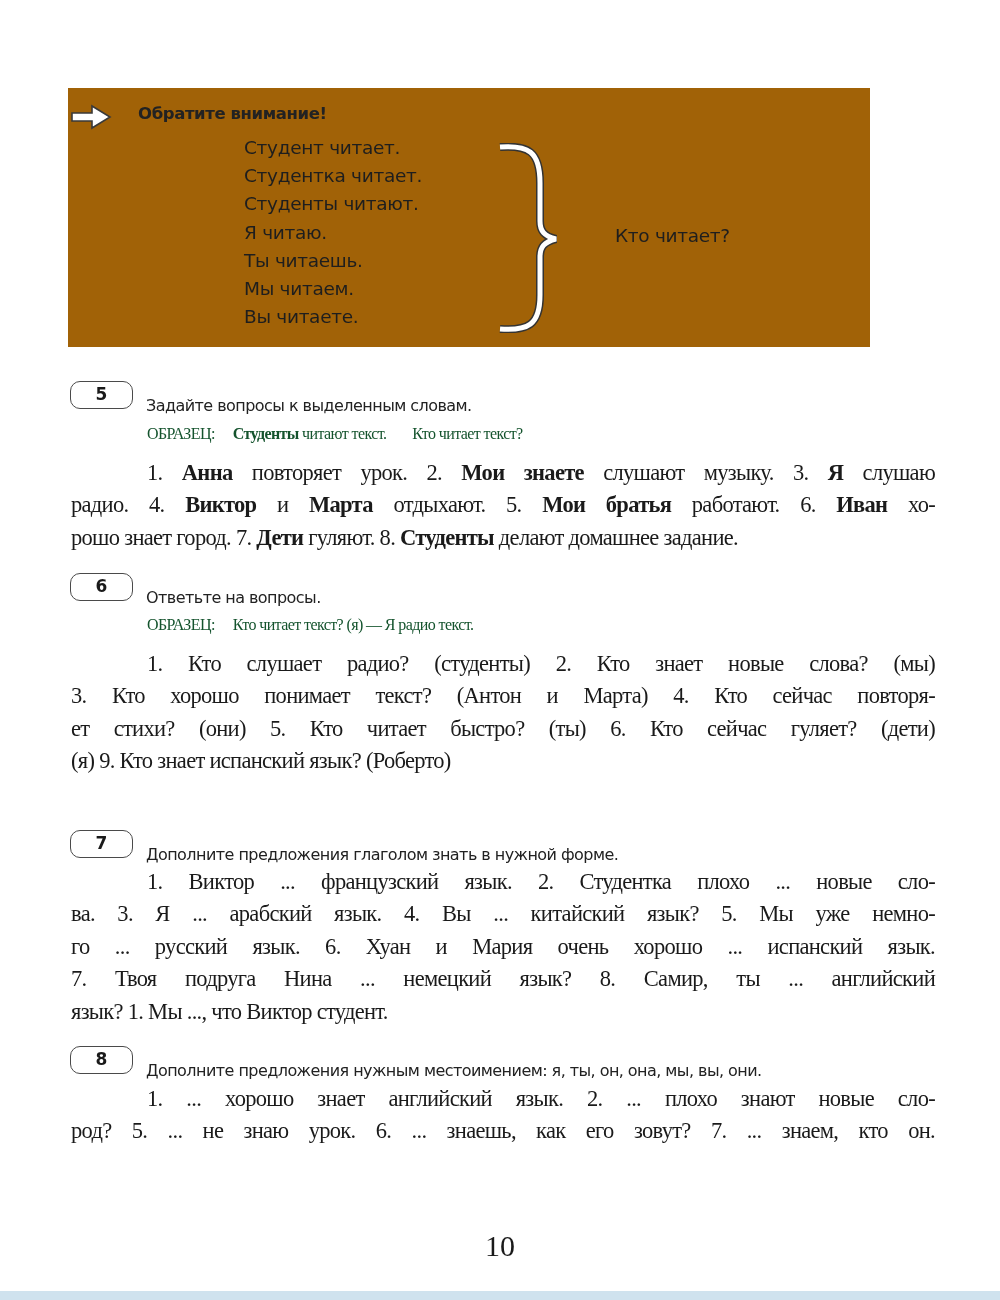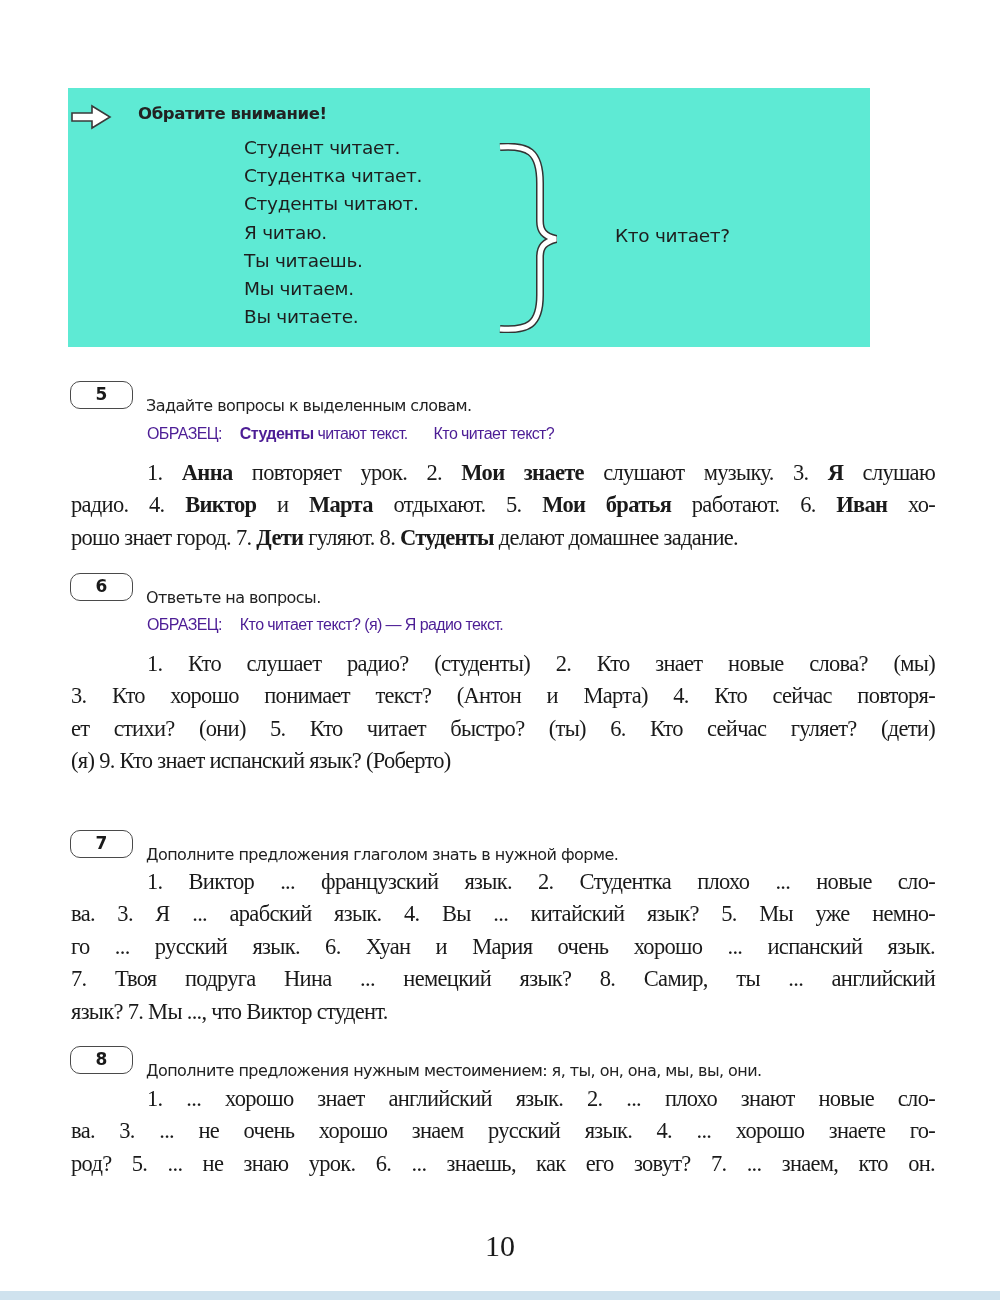--- a/index.html
+++ b/index.html
@@ -1,21 +1,21 @@
 <!DOCTYPE html>
 <html><head>
 <meta charset="utf-8">
 <style>
   * { box-sizing: border-box; margin: 0; padding: 0; }
   html, body { width: 1000px; height: 1300px; background: #ffffff; overflow: hidden; }
   body { position: relative; color: #1a1a1a; }
 
   .note-box {
     position: absolute; left: 68px; top: 88px; width: 802px; height: 259px;
-    background: #5eead4;
+    background: #a16207;
     padding-left: 14px;
   }
   .note-arrow { position: absolute; left: 2px; top: 16px; width: 44px; height: 26px; }
   .note-title {
     position: absolute; left: 70px; top: 16px;
     font-family: "DejaVu Sans", sans-serif; font-weight: bold; font-size: 16.5px;
     letter-spacing: -0.4px; color: #222;
   }
   .note-lines {
     position: absolute; left: 176px; top: 46px;
@@ -36,21 +36,21 @@
     text-align: center; line-height: 25px; color: #1a1a1a; background: #fff;
   }
   .ex-instr {
     position: absolute; left: 76px; top: 3px; white-space: nowrap;
     font-family: "DejaVu Sans", sans-serif; font-size: 16px; letter-spacing: -0.55px; color: #222; margin-top: 12px;
   }
   .ex-instr b { font-weight: normal; }
 
   .sample {
     position: absolute; left: 147px; white-space: nowrap;
-    font-family: Liberation Sans, sans-serif; font-size: 16px; letter-spacing: -0.6px; color: #4c1d95;
+    font-family: Liberation Serif, serif; font-size: 16px; letter-spacing: -0.6px; color: #14532d;
   }
   .sample .gap { display: inline-block; width: 18px; }
   .sample .gap2 { display: inline-block; width: 26px; }
 
   .para {
     position: absolute; left: 71px; width: 864px;
     font-family: "Liberation Serif", serif; font-size: 22.5px; line-height: 32.4px;
     letter-spacing: -0.7px; color: #1a1a1a; text-align: justify;
   }
   .para .line { display: block; white-space: nowrap; text-align-last: justify; }
@@ -119,27 +119,26 @@
 
 <div class="ex-head" style="top:830px;">
   <div class="badge">7</div>
   <div class="ex-instr"><span>Дополните предложения глаголом </span><b>знать</b><span> в нужной форме.</span></div>
 </div>
 <div class="para" style="top:866px;">
   <span class="line first">1. Виктор ... французский язык. 2. Студентка плохо ... новые сло-</span>
   <span class="line">ва. 3. Я ... арабский язык. 4. Вы ... китайский язык? 5. Мы уже немно-</span>
   <span class="line">го ... русский язык. 6. Хуан и Мария очень хорошо ... испанский язык.</span>
   <span class="line">7. Твоя подруга Нина ... немецкий язык? 8. Самир, ты ... английский</span>
-  <span class="line last">язык? 7. Мы ..., что Виктор студент.</span>
+  <span class="line last">язык? 1. Мы ..., что Виктор студент.</span>
 </div>
 
 <div class="ex-head" style="top:1046px;">
   <div class="badge">8</div>
   <div class="ex-instr"><span>Дополните предложения нужным местоимением: </span><b>я, ты, он, она, мы, вы, они</b><span>.</span></div>
 </div>
 <div class="para" style="top:1083px;">
   <span class="line first">1. ... хорошо знает английский язык. 2. ... плохо знают новые сло-</span>
-  <span class="line">ва. 3. ... не очень хорошо знаем русский язык. 4. ... хорошо знаете го-</span>
   <span class="line">род? 5. ... не знаю урок. 6. ... знаешь, как его зовут? 7. ... знаем, кто он.</span>
 </div>
 
 <div class="page-num">10</div>
 <div class="bottom-strip"></div>
 
 </body></html>

